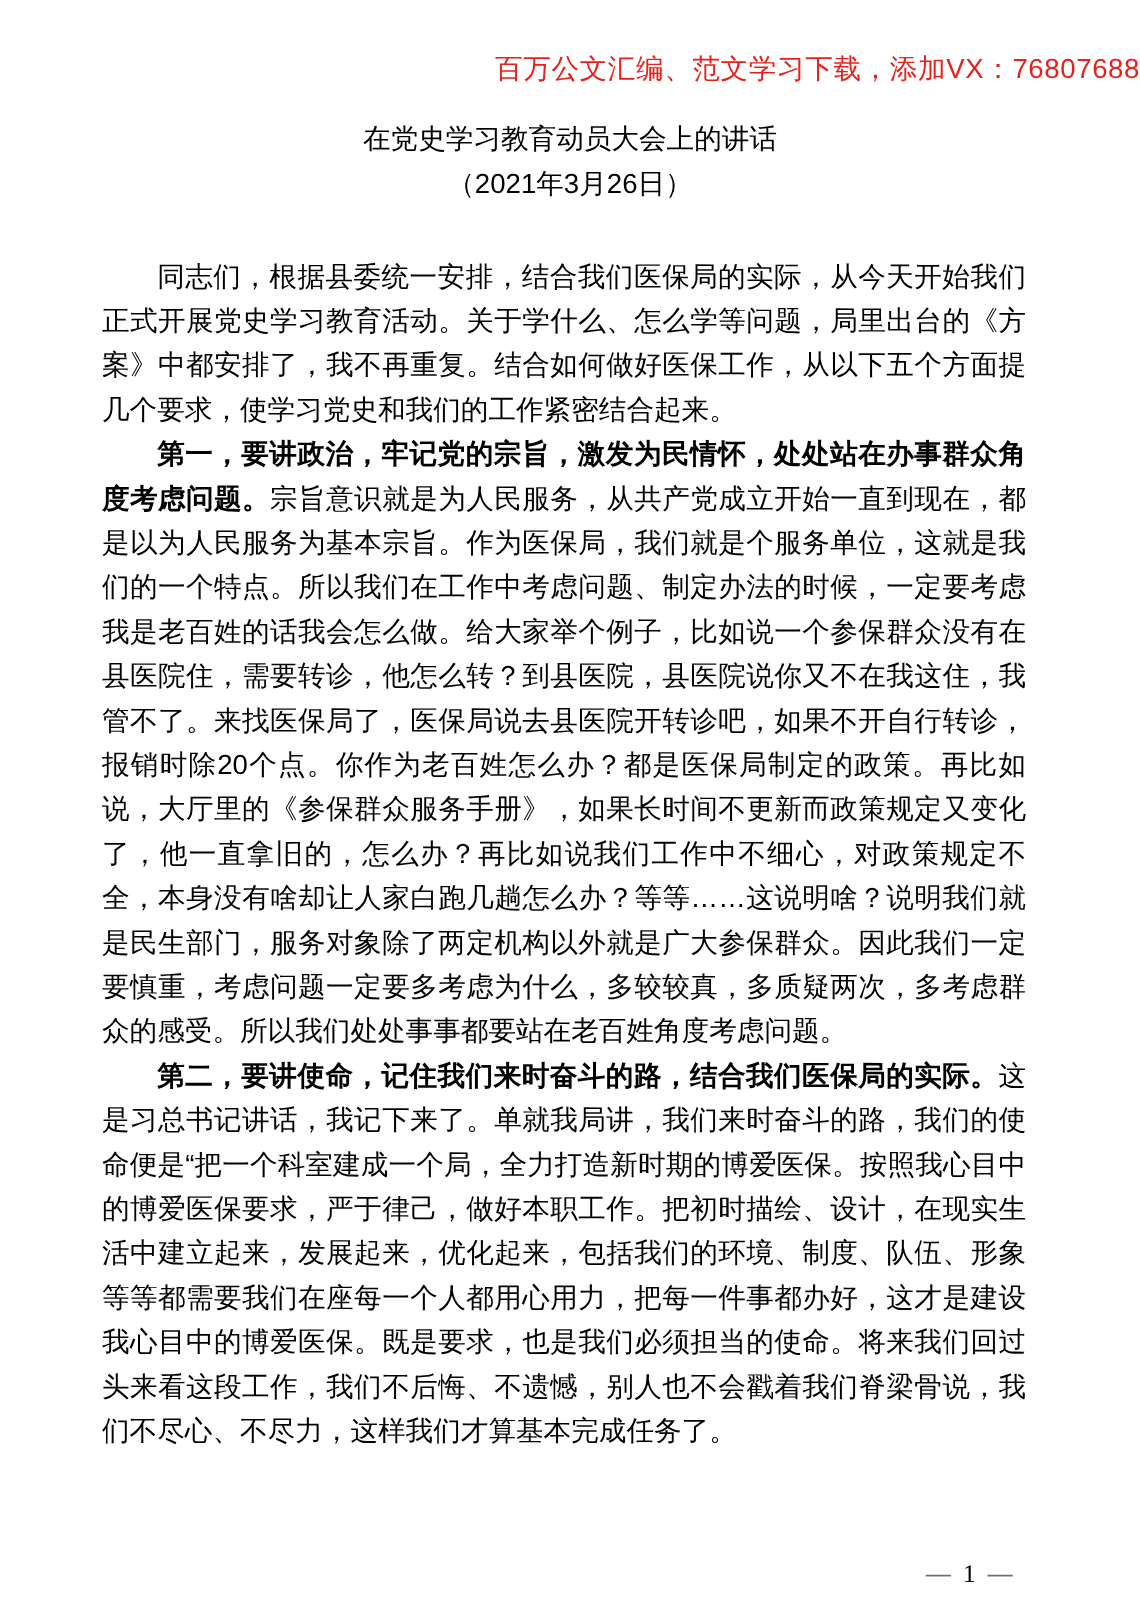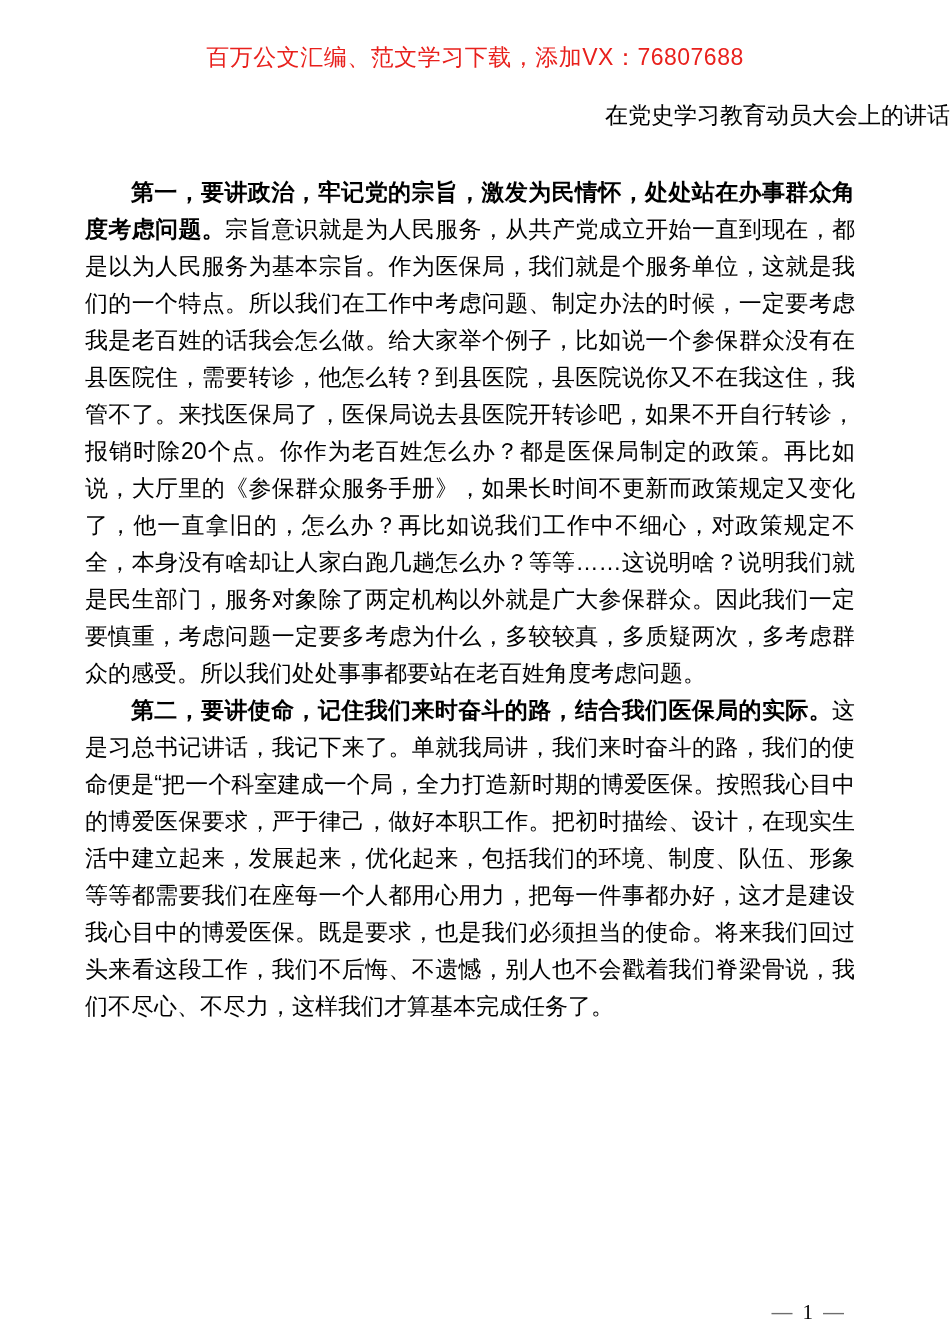--- a/index.html
+++ b/index.html
@@ -12,29 +12,29 @@
     width: 950px;
     height: 1344px;
     margin: 0 auto;
     background: #ffffff;
     overflow: hidden;
     font-family: "Liberation Sans", "DejaVu Sans", sans-serif;
     color: #000000;
   }
   .watermark {
     margin-top: 44px;
-    text-align: center;
+    text-align: right;
     font-size: 23px;
     line-height: 26px;
     color: #e8201c;
     letter-spacing: 0.5px;
   }
   .heading-block {
     margin-top: 26px;
-    text-align: right;
+    text-align: center;
     font-size: 23px;
     line-height: 38px;
   }
   .heading-block .line {
     white-space: nowrap;
   }
   .doc-body {
     margin-top: 40px;
     padding: 0 95px 0 85px;
     font-size: 23px;
@@ -70,23 +70,25 @@
 </style>
 </head>
 <body>
 
 <div class="page">
 
   <div class="watermark">百万公文汇编、范文学习下载，添加VX：76807688</div>
 
   <div class="heading-block">
     <div class="line">在党史学习教育动员大会上的讲话</div>
+    <div class="line">（2021年3月26日）</div>
   </div>
 
   <div class="doc-body">
+    <p><span class="lead"></span><span>同志们，根据县委统一安排，结合我们医保局的实际，从今天开始我们正式开展党史学习教育活动。关于学什么、怎么学等问题，局里出台的《方案》中都安排了，我不再重复。结合如何做好医保工作，从以下五个方面提几个要求，使学习党史和我们的工作紧密结合起来。</span></p>
     <p><span class="lead">第一，要讲政治，牢记党的宗旨，激发为民情怀，处处站在办事群众角度考虑问题。</span><span>宗旨意识就是为人民服务，从共产党成立开始一直到现在，都是以为人民服务为基本宗旨。作为医保局，我们就是个服务单位，这就是我们的一个特点。所以我们在工作中考虑问题、制定办法的时候，一定要考虑我是老百姓的话我会怎么做。给大家举个例子，比如说一个参保群众没有在县医院住，需要转诊，他怎么转？到县医院，县医院说你又不在我这住，我管不了。来找医保局了，医保局说去县医院开转诊吧，如果不开自行转诊，报销时除20个点。你作为老百姓怎么办？都是医保局制定的政策。再比如说，大厅里的《参保群众服务手册》，如果长时间不更新而政策规定又变化了，他一直拿旧的，怎么办？再比如说我们工作中不细心，对政策规定不全，本身没有啥却让人家白跑几趟怎么办？等等……这说明啥？说明我们就是民生部门，服务对象除了两定机构以外就是广大参保群众。因此我们一定要慎重，考虑问题一定要多考虑为什么，多较较真，多质疑两次，多考虑群众的感受。所以我们处处事事都要站在老百姓角度考虑问题。</span></p>
     <p><span class="lead">第二，要讲使命，记住我们来时奋斗的路，结合我们医保局的实际。</span><span>这是习总书记讲话，我记下来了。单就我局讲，我们来时奋斗的路，我们的使命便是“把一个科室建成一个局，全力打造新时期的博爱医保。按照我心目中的博爱医保要求，严于律己，做好本职工作。把初时描绘、设计，在现实生活中建立起来，发展起来，优化起来，包括我们的环境、制度、队伍、形象等等都需要我们在座每一个人都用心用力，把每一件事都办好，这才是建设我心目中的博爱医保。既是要求，也是我们必须担当的使命。将来我们回过头来看这段工作，我们不后悔、不遗憾，别人也不会戳着我们脊梁骨说，我们不尽心、不尽力，这样我们才算基本完成任务了。</span></p>
   </div>
 
   <div class="footer-pagenum">
     <span class="dash">—</span><span class="num">1</span><span class="dash">—</span>
   </div>
 
 </div>
 

